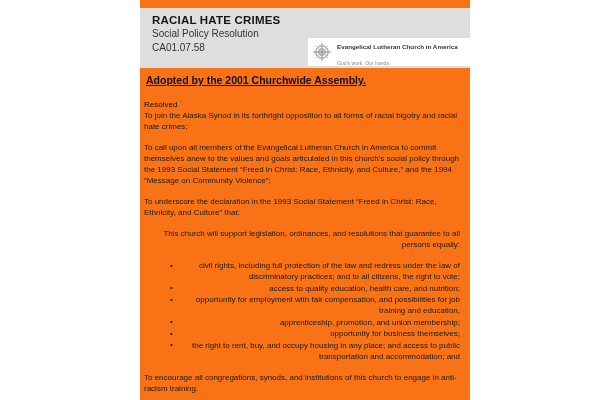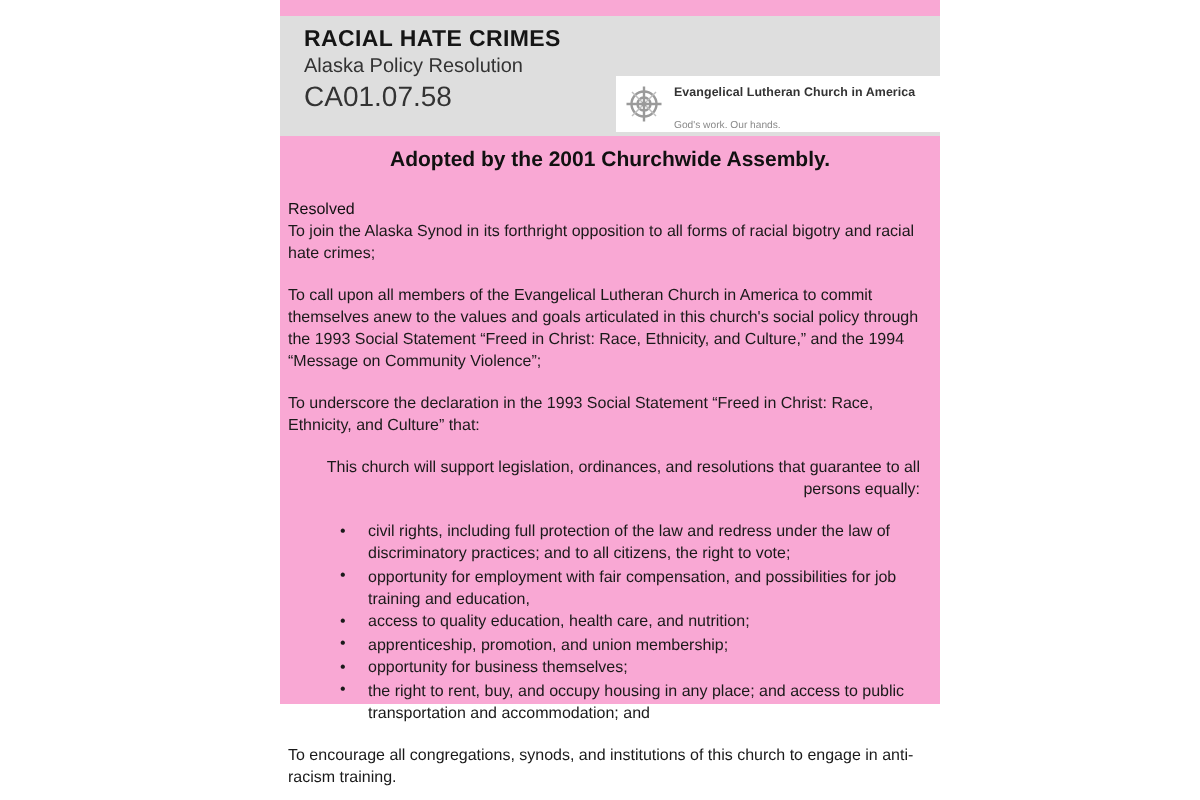--- a/index.html
+++ b/index.html
@@ -12,22 +12,22 @@
     background: #ffffff;
     font-family: "Liberation Sans", sans-serif;
     overflow: hidden;
   }
 
   .page {
     position: absolute;
     left: 140px;
     top: 0px;
     width: 330px;
-    height: 352px;
-    background: #f9a8d4;
+    height: 400px;
+    background: #f97316;
   }
 
   
   .header-band {
     position: absolute;
     left: 0px;
     top: 8px;
     width: 330px;
     height: 60px;
     background: #dedede;
@@ -48,21 +48,21 @@
     line-height: 14px;
     margin: 0;
   }
   .doc-subtitle {
     font-size: 10px;
     color: #333333;
     line-height: 14px;
     margin: 0;
   }
   .doc-code {
-    font-size: 14px;
+    font-size: 10px;
     color: #333333;
     line-height: 14px;
     margin: 0;
   }
 
   
   .logo-box {
     position: absolute;
     left: 168px;
     top: 38px;
@@ -98,26 +98,26 @@
 
   
   .body-area {
     position: absolute;
     left: 0px;
     top: 74px;
     width: 330px;
   }
 
   .adopted {
-    text-align: center;
     font-size: 10.5px;
     font-weight: bold;
     color: #111111;
     margin: 0 0 14px 0;
     padding: 0 6px;
+    text-decoration: underline;
   }
 
   .content {
     padding: 0 10px 0 4px;
   }
 
   .section-label {
     font-size: 8px;
     font-weight: normal;
     color: #111111;
@@ -137,40 +137,41 @@
     margin: 0 0 10px 0;
     padding: 0;
   }
   ul.bullets li {
     position: relative;
     font-size: 8px;
     color: #1a1a1a;
     line-height: 11px;
     padding-left: 40px;
     margin: 0 0 0.5px 0;
+    text-align: right;
   }
   ul.bullets li::before {
     content: "\2022";
     position: absolute;
     left: 26px;
     top: -0.5px;
     font-size: 8px;
     color: #1a1a1a;
   }
 </style>
 </head>
 <body>
 
 <div class="page">
 
   <div class="header-band"></div>
 
   <div class="header-text">
     <p class="doc-title">RACIAL HATE CRIMES</p>
-    <p class="doc-subtitle">Alaska Policy Resolution</p>
+    <p class="doc-subtitle">Social Policy Resolution</p>
     <p class="doc-code">CA01.07.58</p>
   </div>
 
   <div class="logo-box">
     <span class="logo-mark">
       <svg width="20" height="20" viewBox="0 0 40 40">
         <g fill="none" stroke="#9a9a9a" stroke-width="2.4">
           <circle cx="20" cy="20" r="12.5"></circle>
           <circle cx="20" cy="20" r="6.5"></circle>
           <line x1="20" y1="2.5" x2="20" y2="37.5"></line>
@@ -197,22 +198,22 @@
 
       <p class="section-label">Resolved</p>
 
       <p class="para">To join the Alaska Synod in its forthright opposition to all forms of racial bigotry and racial hate crimes;</p>
       <p class="para">To call upon all members of the Evangelical Lutheran Church in America to commit themselves anew to the values and goals articulated in this church's social policy through the 1993 Social Statement “Freed in Christ: Race, Ethnicity, and Culture,” and the 1994 “Message on Community Violence”;</p>
       <p class="para">To underscore the declaration in the 1993 Social Statement “Freed in Christ: Race, Ethnicity, and Culture” that:</p>
       <p class="para tight">This church will support legislation, ordinances, and resolutions that guarantee to all persons equally:</p>
 
       <ul class="bullets">
         <li>civil rights, including full protection of the law and redress under the law of discriminatory practices; and to all citizens, the right to vote;</li>
+        <li>access to quality education, health care, and nutrition;</li>
         <li>opportunity for employment with fair compensation, and possibilities for job training and education,</li>
-        <li>access to quality education, health care, and nutrition;</li>
         <li>apprenticeship, promotion, and union membership;</li>
         <li>opportunity for business themselves;</li>
         <li>the right to rent, buy, and occupy housing in any place; and access to public transportation and accommodation; and</li>
       </ul>
 
       <p class="para">To encourage all congregations, synods, and institutions of this church to engage in anti-racism training.</p>
 
     </div>
   </div>
 

